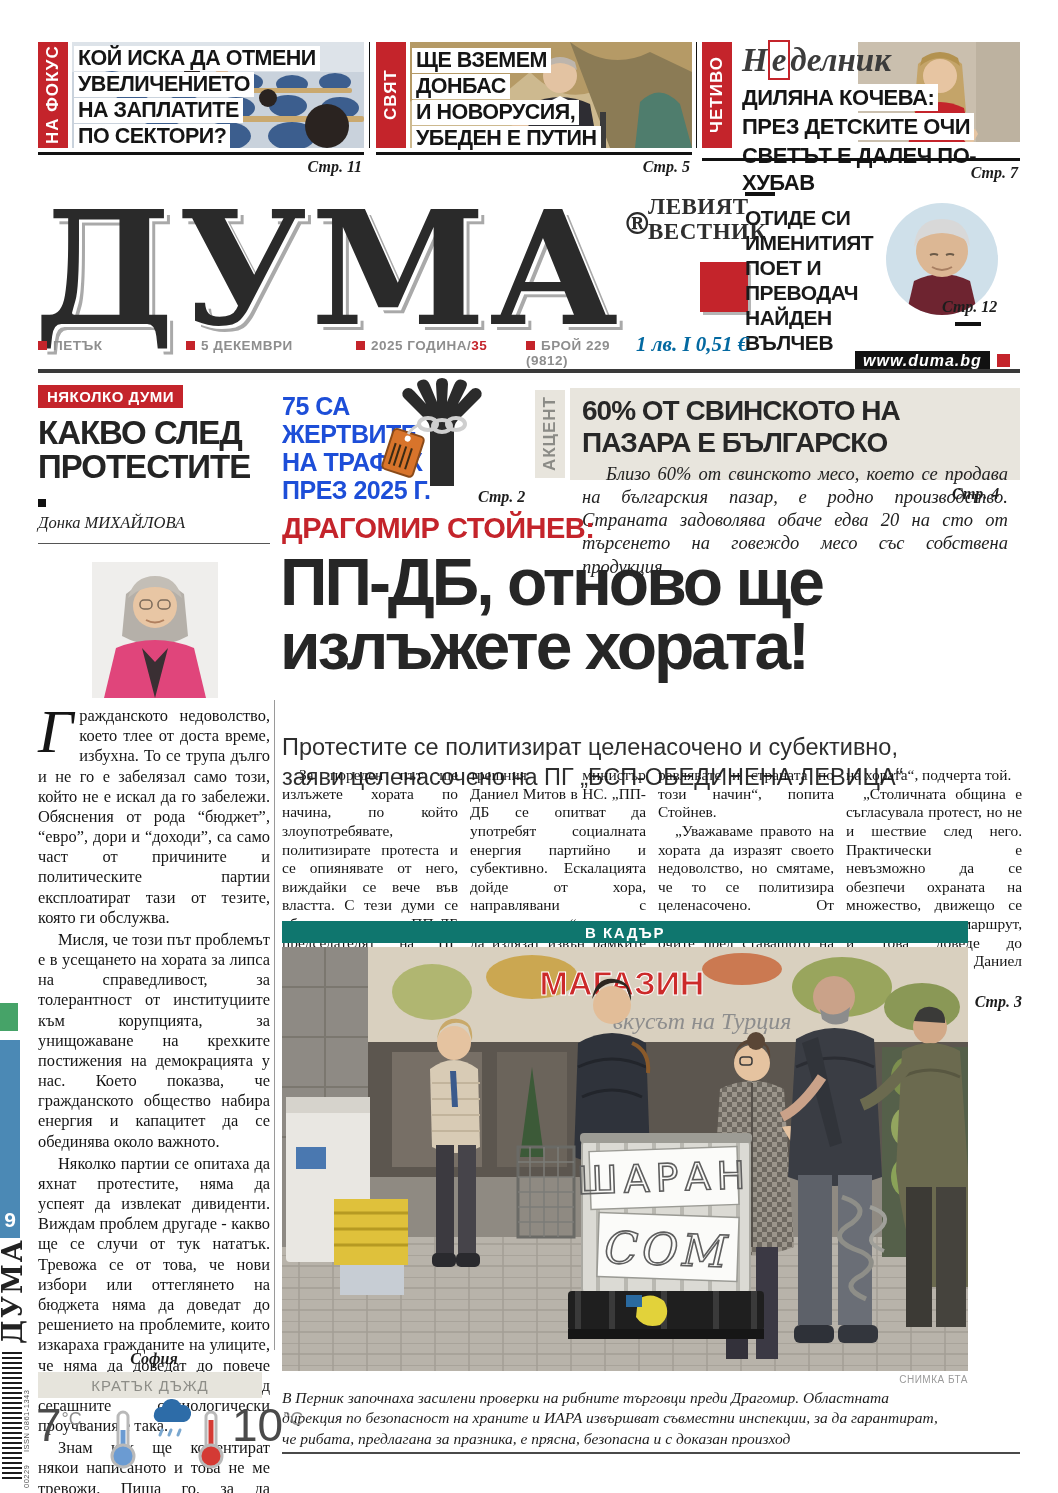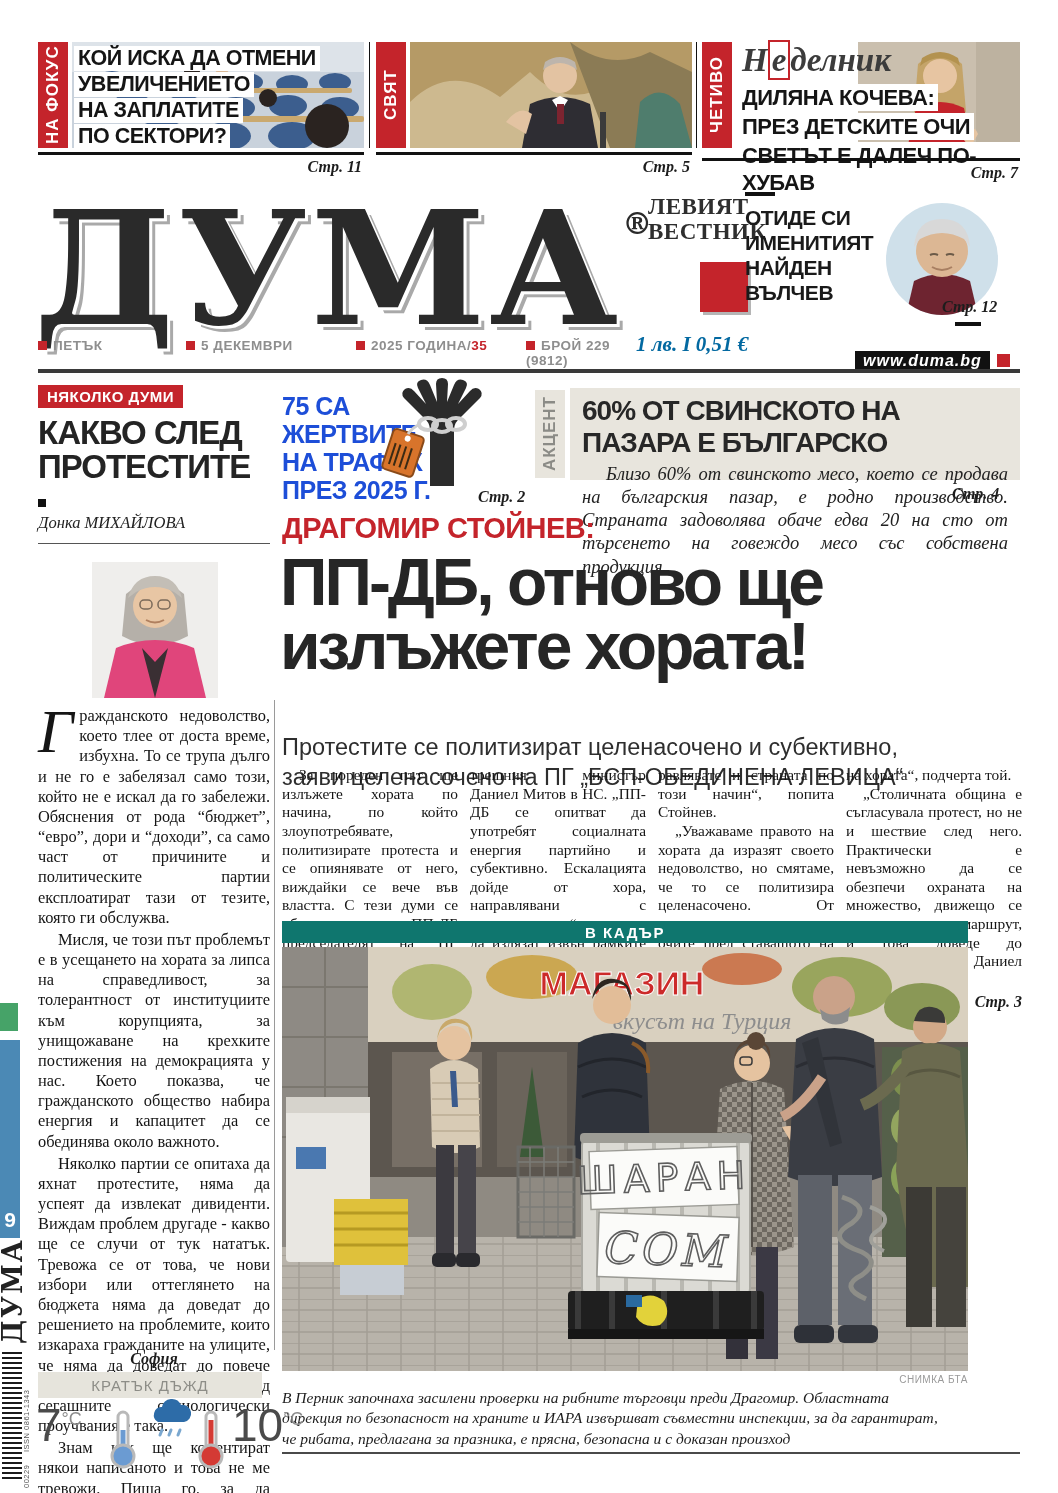--- a/index.html
+++ b/index.html
@@ -135,20 +135,26 @@
       <path d="M230,60 Q250,40 270,62 L282,106 L225,106 Z" fill="#4f7d6d"></path>
       <circle cx="150" cy="34" r="17" fill="#e3c3a2"></circle>
       <path d="M133,28 Q150,14 167,28 L165,20 Q150,10 135,20 Z" fill="#bdb5ac"></path>
       <path d="M112,106 L120,62 Q150,48 180,62 L188,106 Z" fill="#2e2d33"></path>
       <path d="M142,58 L150,70 L158,58 L150,54 Z" fill="#fff"></path>
       <rect x="147" y="62" width="7" height="20" fill="#7c2430"></rect>
       <path d="M96,80 Q110,62 122,72 L116,92 Z" fill="#e3c3a2"></path>
       <rect x="190" y="70" width="6" height="36" fill="#3b3b3b"></rect>
     </svg>
   </div>
+  <div class="chips abs" style="left:36px; top:8px;">
+    <div><span>ЩЕ ВЗЕМЕМ</span></div>
+    <div><span>ДОНБАС</span></div>
+    <div><span>И НОВОРУСИЯ,</span></div>
+    <div><span>УБЕДЕН Е ПУТИН</span></div>
+  </div>
   <div class="trule abs" style="left:0; top:112px; width:316px;"></div>
   <div class="pg abs" style="right:2px; top:118px;">Стр. 5</div>
 </div>
 
 <div class="sep abs" style="left:696px; top:42px; height:106px;"></div>
 
 <div class="abs" style="left:702px; top:40px; width:318px; height:135px;">
   <div class="vlabel abs" style="left:0; top:2px; width:30px; height:106px;">
     <span>ЧЕТИВО</span>
   </div>
@@ -181,20 +187,21 @@
 <div class="tagline abs" style="left:648px; top:194px;">
   <div>ЛЕВИЯТ</div>
   <div>ВЕСТНИК</div>
 </div>
 <div class="abs" style="left:700px; top:262px; width:48px; height:50px; background:#c4242b; box-shadow:3px 3px 0 #b5b5b5;"></div>
 
 <div class="abs" style="left:745px; top:192px; width:30px; height:4px; background:#111;"></div>
 <div class="abs" style="left:745px; top:205px; width:160px;">
   <div class="obit-line">ОТИДЕ СИ</div>
   <div class="obit-line">ИМЕНИТИЯТ</div>
+  <div class="obit-line">ПОЕТ И ПРЕВОДАЧ</div>
   <div class="obit-line">НАЙДЕН ВЪЛЧЕВ</div>
 </div>
 <div class="abs" style="left:886px; top:203px; width:112px; height:112px; border-radius:50%; overflow:hidden;">
   <svg width="112" height="112" viewBox="0 0 112 112">
     <rect width="112" height="112" fill="#cfe0ea"></rect>
     <path d="M20,112 L28,78 Q56,64 84,78 L92,112 Z" fill="#6e2430"></path>
     <circle cx="56" cy="48" r="26" fill="#dcb794"></circle>
     <path d="M28,44 Q30,16 56,16 Q82,16 84,44 L78,36 Q56,24 34,36 Z" fill="#d8d8d8"></path>
     <path d="M44,52 Q48,50 52,52 M60,52 Q64,50 68,52" stroke="#6b5a48" fill="none" stroke-width="2"></path>
     <path d="M46,64 Q56,70 66,64" stroke="#a87f62" fill="none" stroke-width="2"></path>

